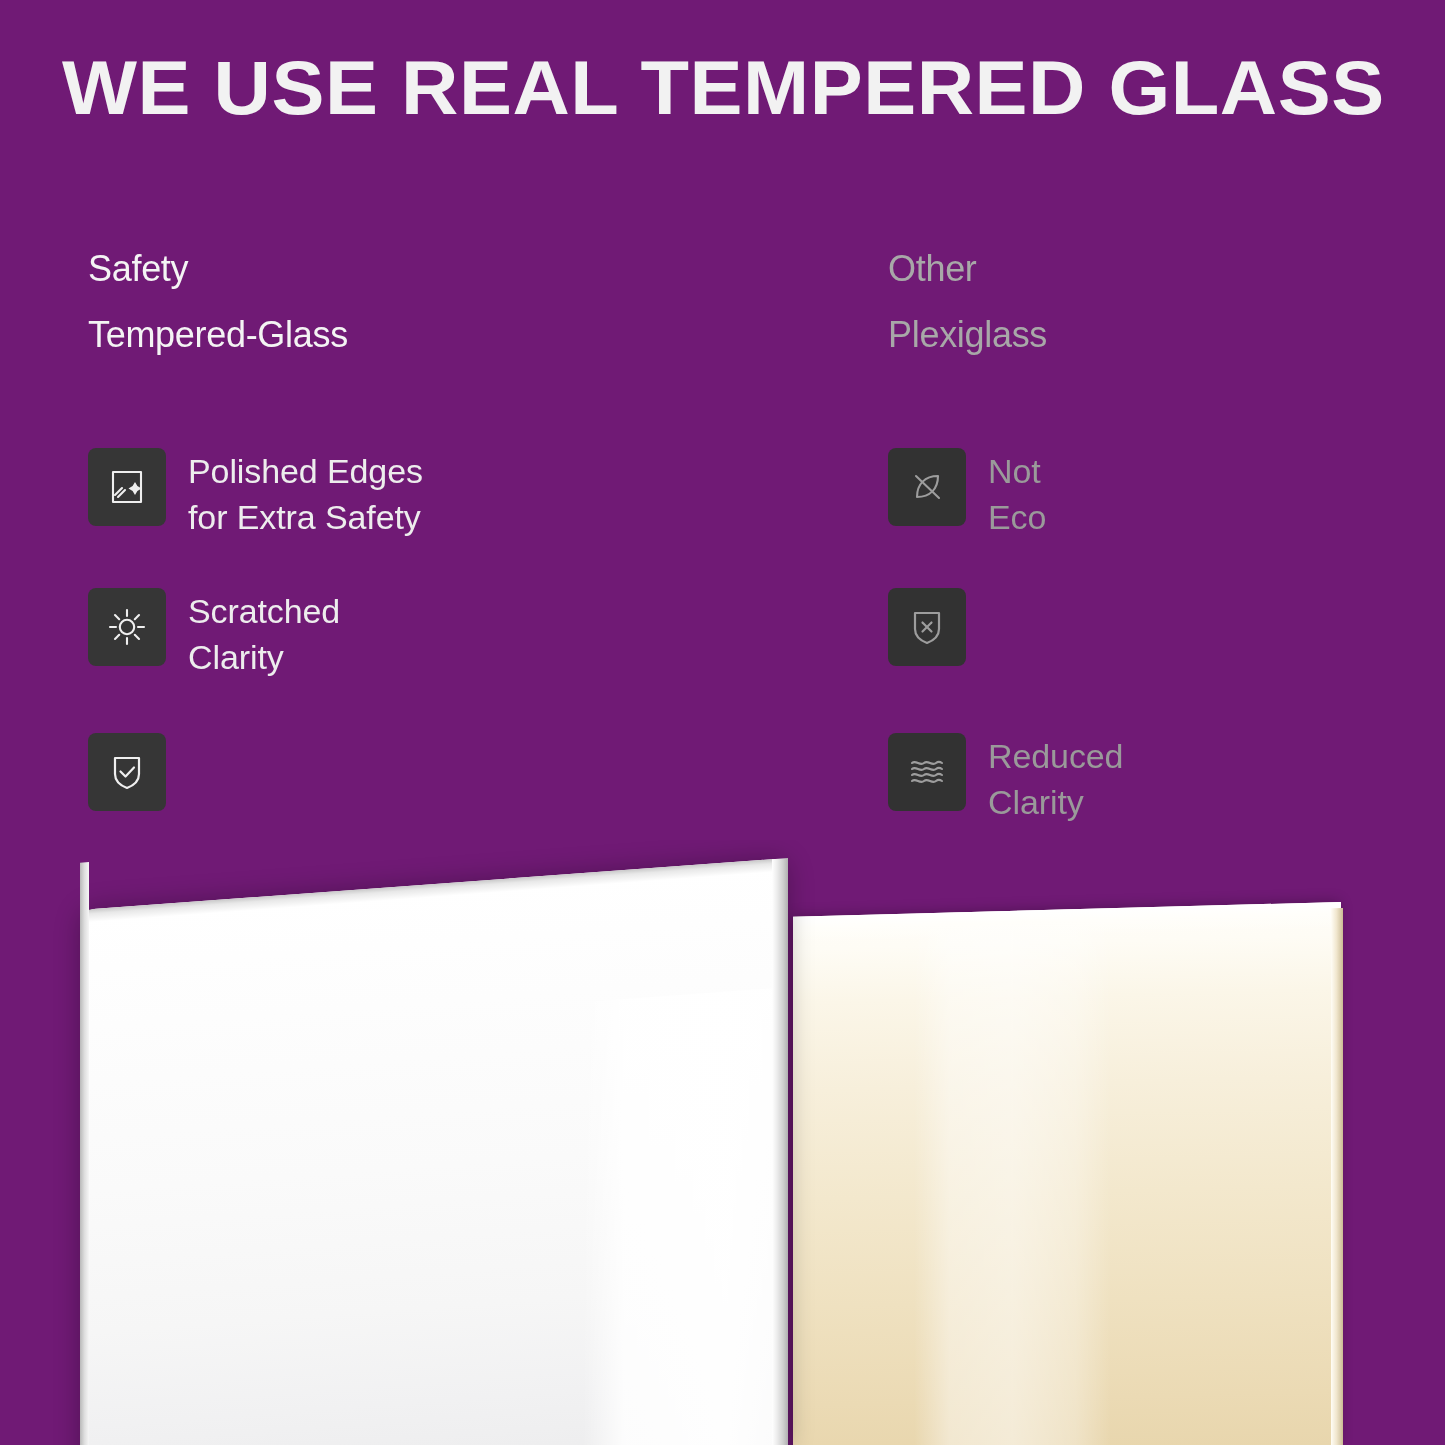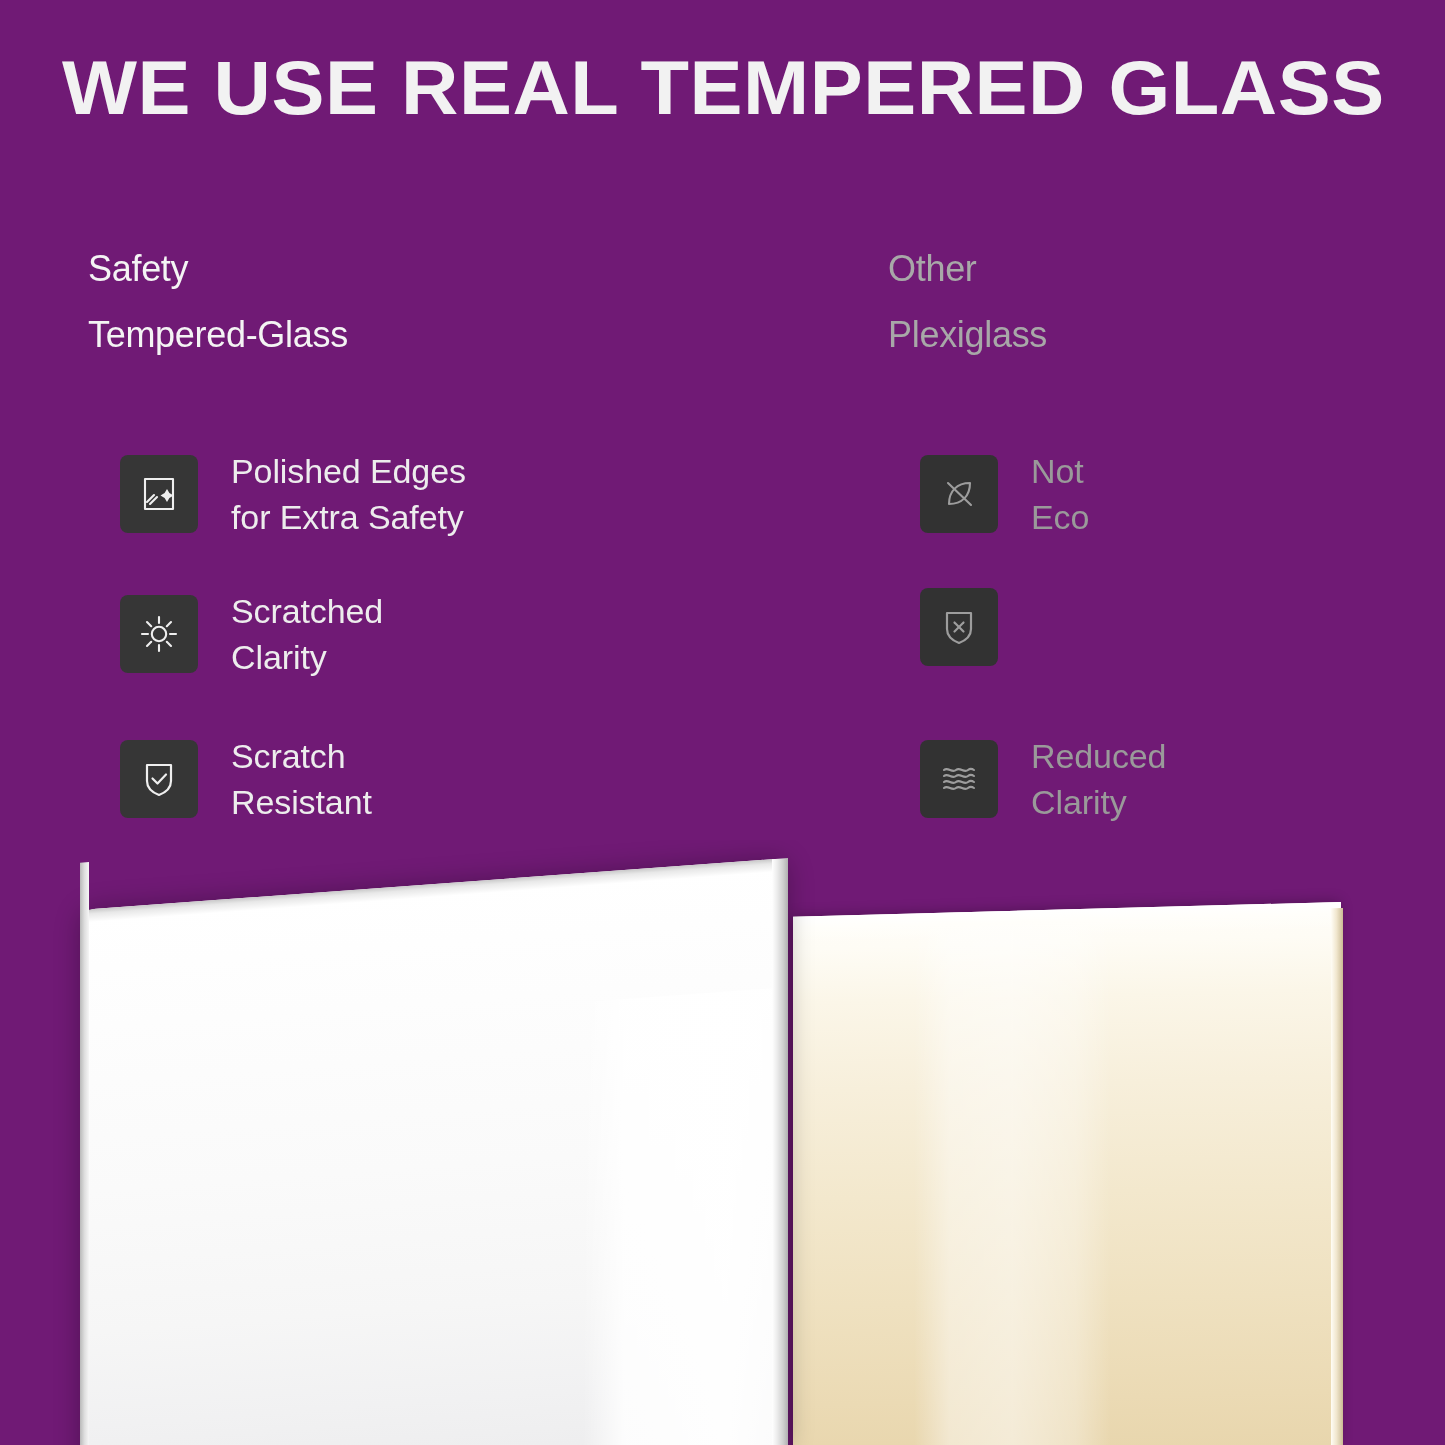--- a/index.html
+++ b/index.html
@@ -51,23 +51,21 @@
     white-space: pre-line;
   }
   .col-left  .col-head { color: #f4f4f4; }
   .col-right .col-head { color: #a8a8a8; }
 
   
   .features { position: absolute; top: 212px; left: 0; width: 100%; }
   .feature {
     position: absolute;
     display: flex;
-    align-items: center;
-    gap: 33px;
-    margin-left: 32px;
+    gap: 22px;
   }
   .feature-0 { top: 0px; }
   .feature-1 { top: 140px; }
   .feature-2 { top: 285px; }
 
   .icon-tile {
     width: 78px;
     height: 78px;
     flex: 0 0 78px;
     border-radius: 8px;
@@ -281,22 +279,20 @@
 Clarity</span>
       </div>
 
       <div class="feature feature-2">
         <span class="icon-tile">
           <svg width="44" height="44" viewBox="0 0 44 44" fill="none" stroke="#efefef" stroke-width="2.2" stroke-linecap="round" stroke-linejoin="round">
             <path d="M10 8 H34 V24 C34 31.5 28.5 35.5 22 38 C15.5 35.5 10 31.5 10 24 Z"></path>
             <path d="M15.5 21.5 L20.5 26.5 L29 17.5"></path>
           </svg>
         </span>
-        <span class="feature-label">Scratch
-Resistant</span>
       </div>
 
     </div>
   </div>
 
   <div class="col col-right">
     <h2 class="col-head">Other
 Plexiglass</h2>
 
     <div class="features">

